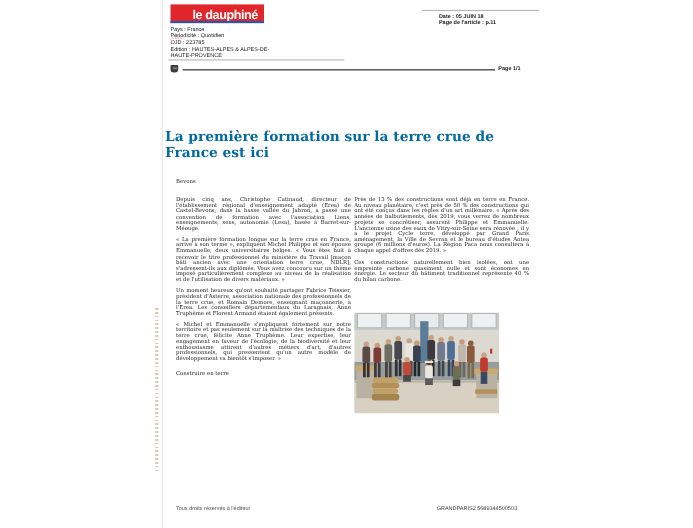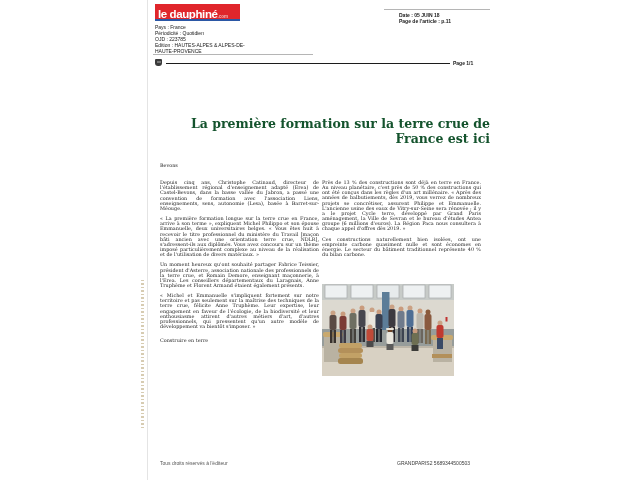--- a/index.html
+++ b/index.html
@@ -3,36 +3,36 @@
 <meta charset="utf-8">
 <style>
   html,body{margin:0;padding:0;background:#fff;}
   .canvas{position:relative;width:630px;height:480px;background:#ffffff;overflow:hidden;
           font-family:"Liberation Sans",sans-serif;color:#111;}
   
   .page-edge{position:absolute;left:147px;top:0;width:1px;height:480px;background:#e4e4e4;}
   
   .logo{position:absolute;left:155px;top:4px;width:85px;height:17px;background:#e0262b;}
   .logo-text{display:inline-block;color:#fff;font-weight:bold;font-size:11.5px;letter-spacing:-0.4px;
-             line-height:14px;padding-left:3px;font-family:"Liberation Sans",sans-serif;}
+             line-height:14px;padding-left:20px;font-family:"Liberation Sans",sans-serif;}
   .logo-suffix{font-size:4.5px;color:#f0b9b9;font-weight:bold;}
   .logo-stripe{position:absolute;bottom:0;left:0;right:0;height:2.5px;background:#2b57a5;}
   .meta{position:absolute;left:155px;top:24px;font-size:5px;line-height:6.1px;color:#1a1a1a;}
   .rule-left-block{position:absolute;left:153px;top:53.5px;width:160px;height:1px;background:#b5b5b5;}
   .rule-right-block{position:absolute;left:384px;top:9px;width:106px;height:1px;background:#b5b5b5;}
   .dateblock{position:absolute;left:399px;top:12px;font-size:5px;line-height:6.3px;font-weight:bold;color:#1a1a1a;}
   
   .pub-mark{position:absolute;left:155px;top:59px;width:7px;height:7px;background:#3a3a3a;
             border-radius:1px 1px 3px 3px;}
   .pub-mark::after{content:"";position:absolute;left:1.5px;top:1.5px;width:4px;height:2px;background:#777;}
   .divider-rule{position:absolute;left:166px;top:62.5px;width:284px;height:1px;background:#1c1c1c;}
   .page-ind{position:absolute;left:453px;top:60px;font-size:5px;font-weight:bold;color:#1a1a1a;}
   
-  .headline{position:absolute;left:150px;top:116px;width:340px;margin:0;text-align:right;
-            font-family:"DejaVu Serif",serif;font-weight:bold;font-size:12.5px;line-height:15px;color:#14532d;}
+  .headline{position:absolute;left:150px;top:116px;width:340px;margin:0;text-align:left;
+            font-family:"DejaVu Serif",serif;font-weight:bold;font-size:12.5px;line-height:15px;color:#0369a1;}
   
   .col{position:absolute;width:159px;font-family:"DejaVu Serif",serif;font-size:4.9px;
        line-height:5.15px;text-align:justify;color:#1c1c1c;}
   .col p{margin:0 0 5px 0;}
   .col-left{left:160px;top:163px;}
   .col-right{left:322px;top:180px;}
   .location{margin-bottom:12px !important;text-align:left;}
   .subhead{margin-top:9px !important;text-align:left;}
   
   .photo{position:absolute;left:322px;top:284px;width:132px;height:92px;margin:0;overflow:hidden;}

